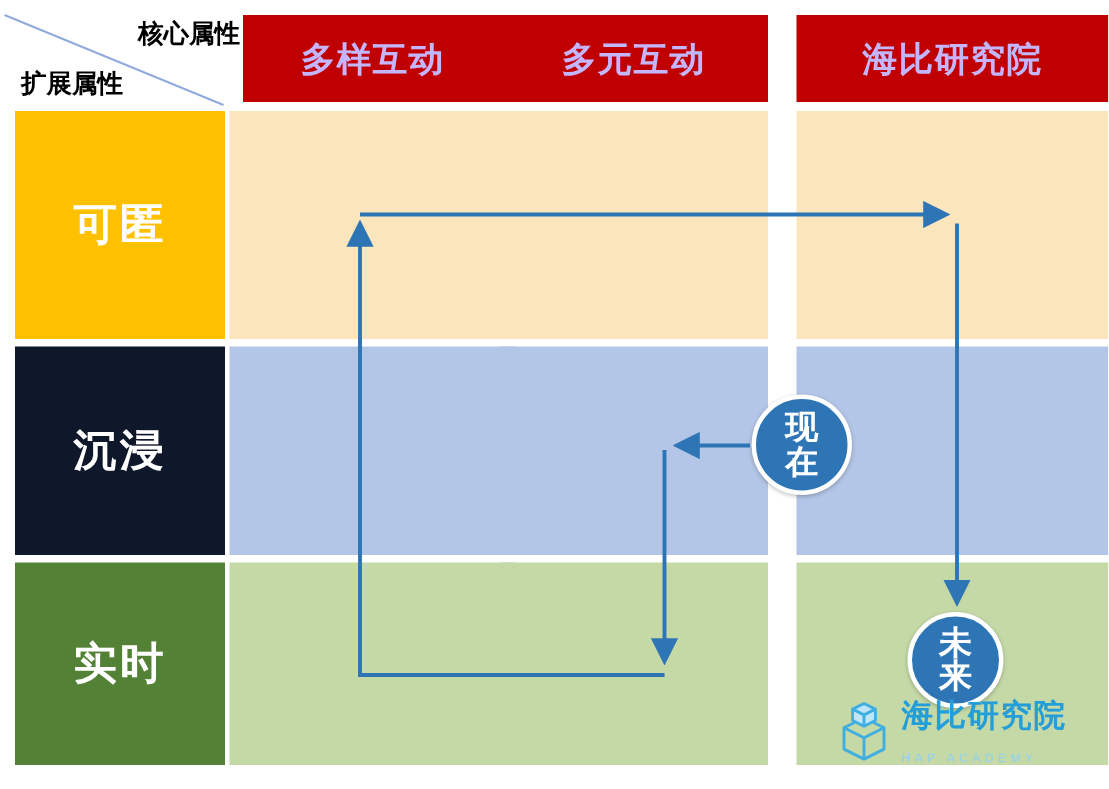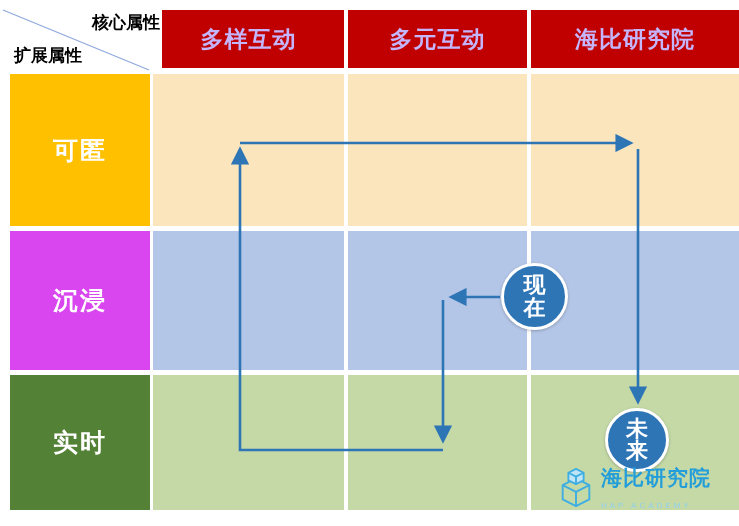--- a/index.html
+++ b/index.html
@@ -3,39 +3,39 @@
 <meta charset="utf-8">
 <style>
   * { margin:0; padding:0; box-sizing:border-box; }
   html,body { background:#ffffff; font-family:"Liberation Sans","DejaVu Sans",sans-serif; }
   .canvas { position:relative; width:739px; height:526px; background:#ffffff; overflow:hidden; }
 
   .cell { position:absolute; display:flex; align-items:center; justify-content:center; }
 
   
   .col1 { left:153px; width:191px; }
-  .col2 { left:348px; width:179px; }
+  .col2 { left:333px; width:179px; }
   .col3 { left:531px; width:208px; }
 
   
   .hcell { top:10px; height:58px; background:#C00000; color:#c4b5fd; font-weight:bold; font-size:23px; letter-spacing:1px; }
 
   
   .r1 { top:74px;  height:152px; }
   .r2 { top:231px; height:139px; }
   .r3 { top:375px; height:135px; }
 
   .b1 { background:#FAE5BD; }
   .b2 { background:#B4C6E7; }
   .b3 { background:#C5D9A7; }
 
   
-  .rlabel { left:10px; width:140px; color:#ffffff; font-weight:bold; font-size:25px; letter-spacing:2px; }
+  .rlabel { left:10px; width:140px; color:#ffffff; font-weight:bold; font-size:29px; letter-spacing:2px; }
   .bg-y { background:#FFC000; }
-  .bg-t { background:#d946ef;font-family:Liberation Serif, serif; }
+  .bg-t { background:#0f172a;font-family:Liberation Serif, serif; }
   .bg-g { background:#538135; }
 
   
   .corner { position:absolute; left:12px; top:8px; width:150px; height:62px; background:#ffffff; }
   .corner-top    { position:absolute; right:2px; top:3px;  font-weight:bold; font-size:17px; color:#000; }
   .corner-bottom { position:absolute; left:2px;  bottom:3px; font-weight:bold; font-size:17px; color:#000; }
 
   .overlay { position:absolute; left:0; top:0; pointer-events:none; }
 
   

